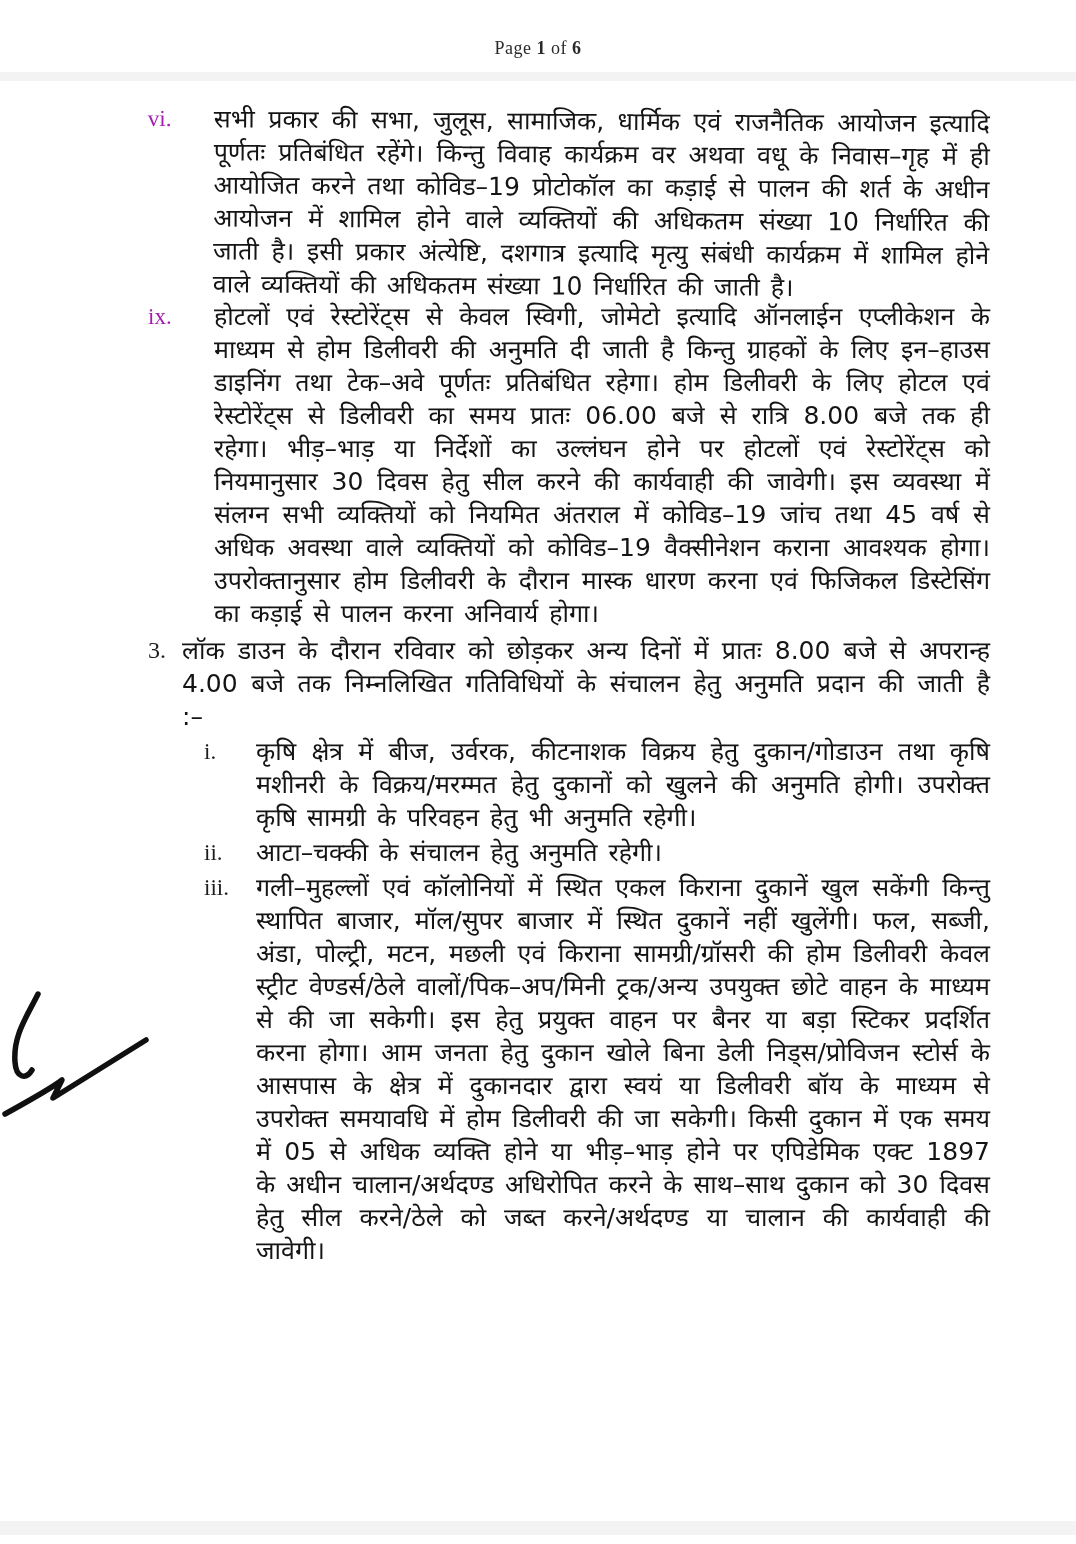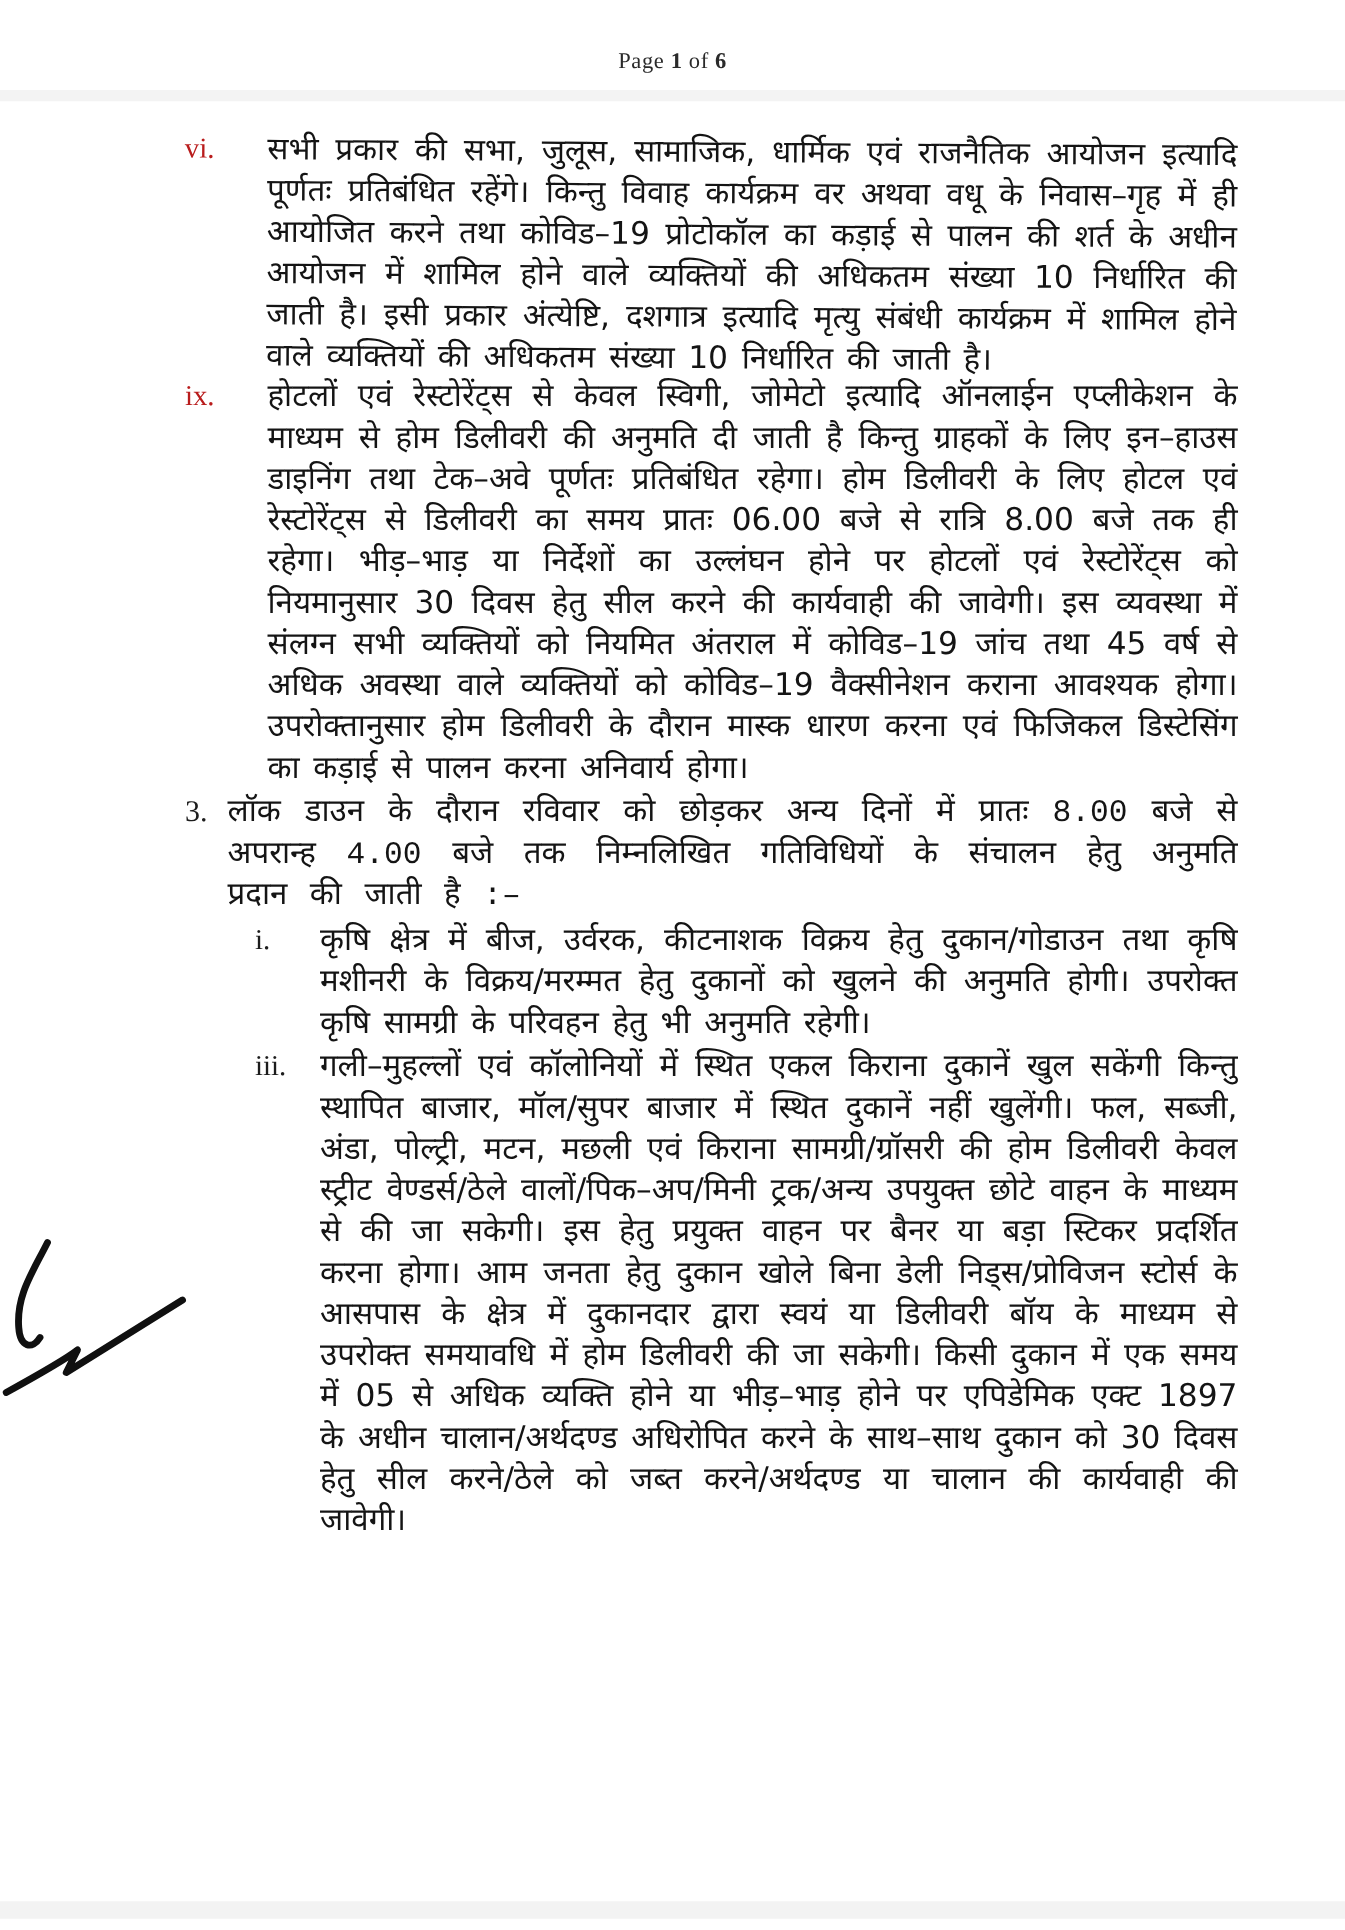--- a/index.html
+++ b/index.html
@@ -38,33 +38,33 @@
     text-align: justify;
     word-spacing: 3px;
     color: #141414;
   }
 
   .list-item { display: flex; align-items: flex-start; }
   .list-item .marker {
     flex: 0 0 66px;
     font-family: "Liberation Serif", serif;
     font-size: 23px; line-height: 33px;
-    color: #b91c1c;
+    color: #a21caf;
   }
   .list-item .content { flex: 1; }
   .tilt { transform: rotate(0.35deg); transform-origin: 0 0; }
 
   .section-item { display: flex; align-items: flex-start; margin-top: 4px; }
   .section-item .marker {
     flex: 0 0 34px;
     font-family: "Liberation Serif", serif;
     font-size: 24px; line-height: 33px;
     color: #1c1c1c;
   }
-  .section-item .content { flex: 1; font-family: Liberation Mono, monospace; }
+  .section-item .content { flex: 1; }
 
   .sub-list { margin-left: 56px; }
   .sub-item { display: flex; align-items: flex-start; margin-top: 2px; }
   .sub-item .marker {
     flex: 0 0 52px;
     font-family: "Liberation Serif", serif;
     font-size: 23px; line-height: 33px;
     color: #1c1c1c;
   }
   .sub-item .content { flex: 1; }
@@ -116,18 +116,22 @@
     <div class="marker">3.</div>
     <div class="content para-text">लॉक डाउन के दौरान रविवार को छोड़कर अन्य दिनों में प्रातः 8.00 बजे से अपरान्ह 4.00 बजे तक निम्नलिखित गतिविधियों के संचालन हेतु अनुमति प्रदान की जाती है :–</div>
   </div>
 
   <div class="sub-list">
     <div class="sub-item">
       <div class="marker">i.</div>
       <div class="content para-text">कृषि क्षेत्र में बीज, उर्वरक, कीटनाशक विक्रय हेतु दुकान/गोडाउन तथा कृषि मशीनरी के विक्रय/मरम्मत हेतु दुकानों को खुलने की अनुमति होगी। उपरोक्त कृषि सामग्री के परिवहन हेतु भी अनुमति रहेगी।</div>
     </div>
     <div class="sub-item">
+      <div class="marker">ii.</div>
+      <div class="content para-text">आटा–चक्की के संचालन हेतु अनुमति रहेगी।</div>
+    </div>
+    <div class="sub-item">
       <div class="marker">iii.</div>
       <div class="content para-text">गली–मुहल्लों एवं कॉलोनियों में स्थित एकल किराना दुकानें खुल सकेंगी किन्तु स्थापित बाजार, मॉल/सुपर बाजार में स्थित दुकानें नहीं खुलेंगी। फल, सब्जी, अंडा, पोल्ट्री, मटन, मछली एवं किराना सामग्री/ग्रॉसरी की होम डिलीवरी केवल स्ट्रीट वेण्डर्स/ठेले वालों/पिक–अप/मिनी ट्रक/अन्य उपयुक्त छोटे वाहन के माध्यम से की जा सकेगी। इस हेतु प्रयुक्त वाहन पर बैनर या बड़ा स्टिकर प्रदर्शित करना होगा। आम जनता हेतु दुकान खोले बिना डेली निड्स/प्रोविजन स्टोर्स के आसपास के क्षेत्र में दुकानदार द्वारा स्वयं या डिलीवरी बॉय के माध्यम से उपरोक्त समयावधि में होम डिलीवरी की जा सकेगी। किसी दुकान में एक समय में 05 से अधिक व्यक्ति होने या भीड़–भाड़ होने पर एपिडेमिक एक्ट 1897 के अधीन चालान/अर्थदण्ड अधिरोपित करने के साथ–साथ दुकान को 30 दिवस हेतु सील करने/ठेले को जब्त करने/अर्थदण्ड या चालान की कार्यवाही की जावेगी।</div>
     </div>
   </div>
 
 </div>
 
 </body></html>

